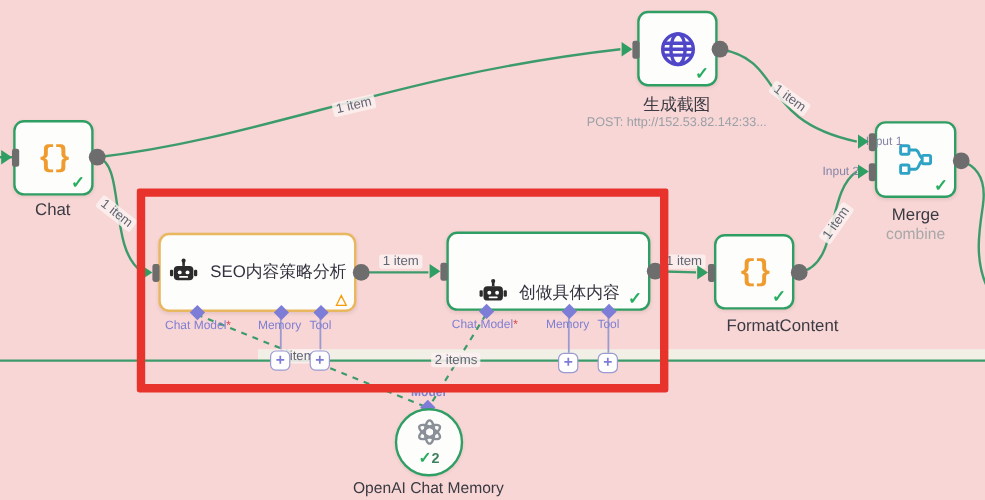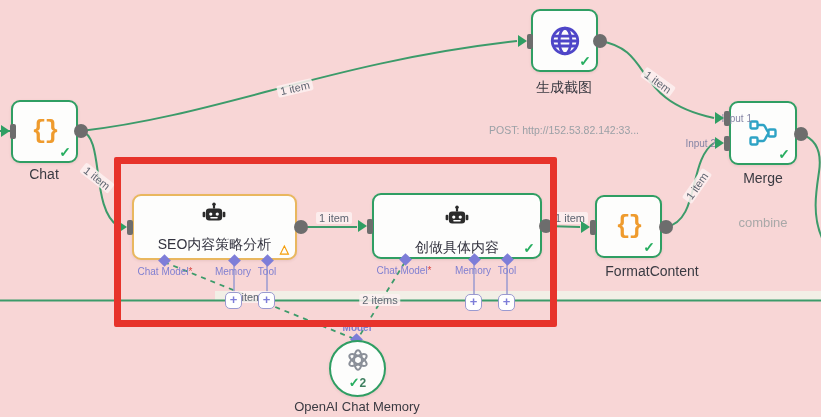--- a/index.html
+++ b/index.html
@@ -21,27 +21,27 @@
   .node.sq { width:67px; height:63px; }
   .node.agent { height:66px; }
   .node.warnborder { border-color:#e9b75e; }
   .node.circle { width:57px; height:57px; border-radius:50%; flex-direction:column; }
   .check { position:absolute; right:5px; bottom:2px; color:#27ae60;
     font-size:14px; font-weight:bold; z-index:4; line-height:1; }
   .warn { position:absolute; right:6px; bottom:3px; color:#f59e0b;
     font-size:12px; font-weight:bold; line-height:1; }
   .braces { color:#ef9b2d; font-size:25px; font-weight:bold;
     font-family:"Liberation Mono", monospace; letter-spacing:-2px; }
-  .agent-inner { display:flex; align-items:center; gap:9px; padding:0 14px;flex-direction:column; }
+  .agent-inner { display:flex; align-items:center; gap:9px; padding:0 14px; }
   .agent-title { font-size:14px; color:#33333f; font-weight:500; white-space:nowrap; }
 
   .node-label { position:absolute; transform:translateX(-50%); font-size:14px;
     color:#3a3a42; font-weight:500; z-index:3; white-space:nowrap; text-align:center; }
   .node-sub { position:absolute; transform:translateX(-50%); font-size:10.5px;
-    color:#9aa0a6; z-index:3; white-space:nowrap; text-align:center;margin-top:28px; }
+    color:#9aa0a6; z-index:3; white-space:nowrap; text-align:center; }
 
   
   .port-out { position:absolute; width:14px; height:14px; border-radius:50%;
     background:#6d6d6d; z-index:3; }
   .port-in { position:absolute; width:6px; height:15px; border-radius:2px;
     background:#6d6d6d; z-index:3; }
   .arrow-in { position:absolute; width:0; height:0; z-index:3;
     border-top:6px solid transparent; border-bottom:6px solid transparent;
     border-left:9px solid #2f9e63; }
   .diamond { position:absolute; width:9px; height:9px; background:#7d7dd8;

